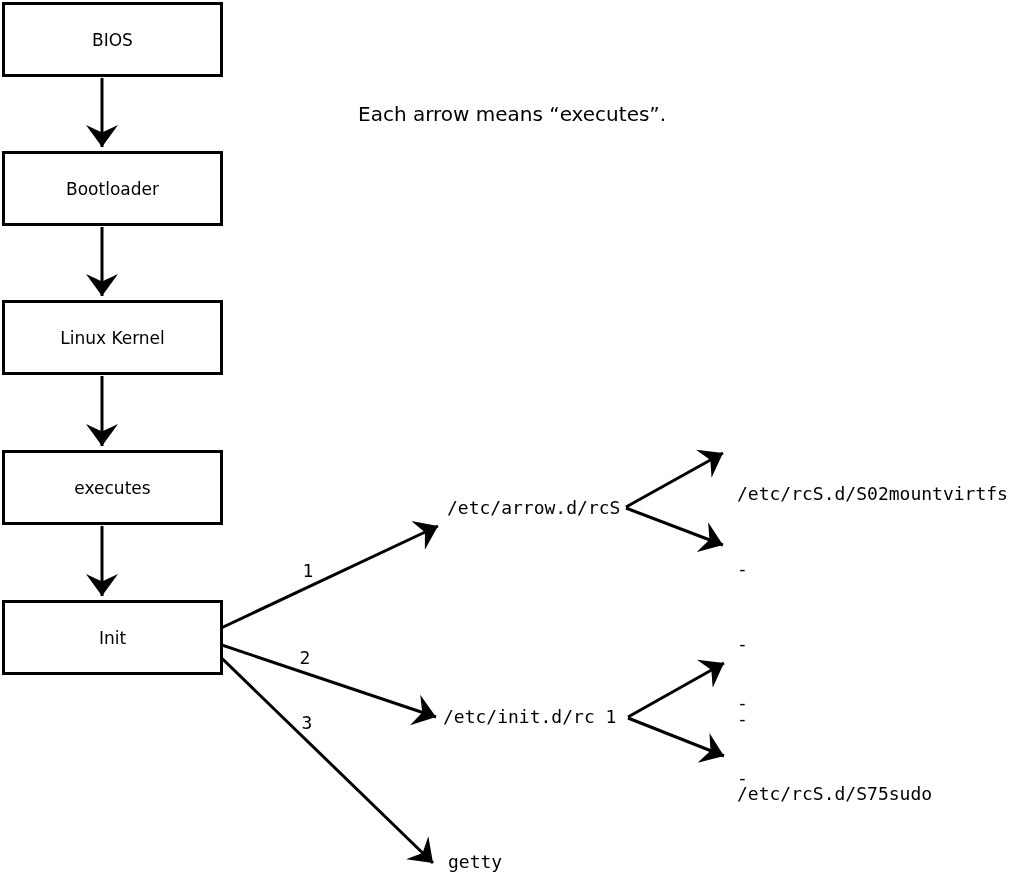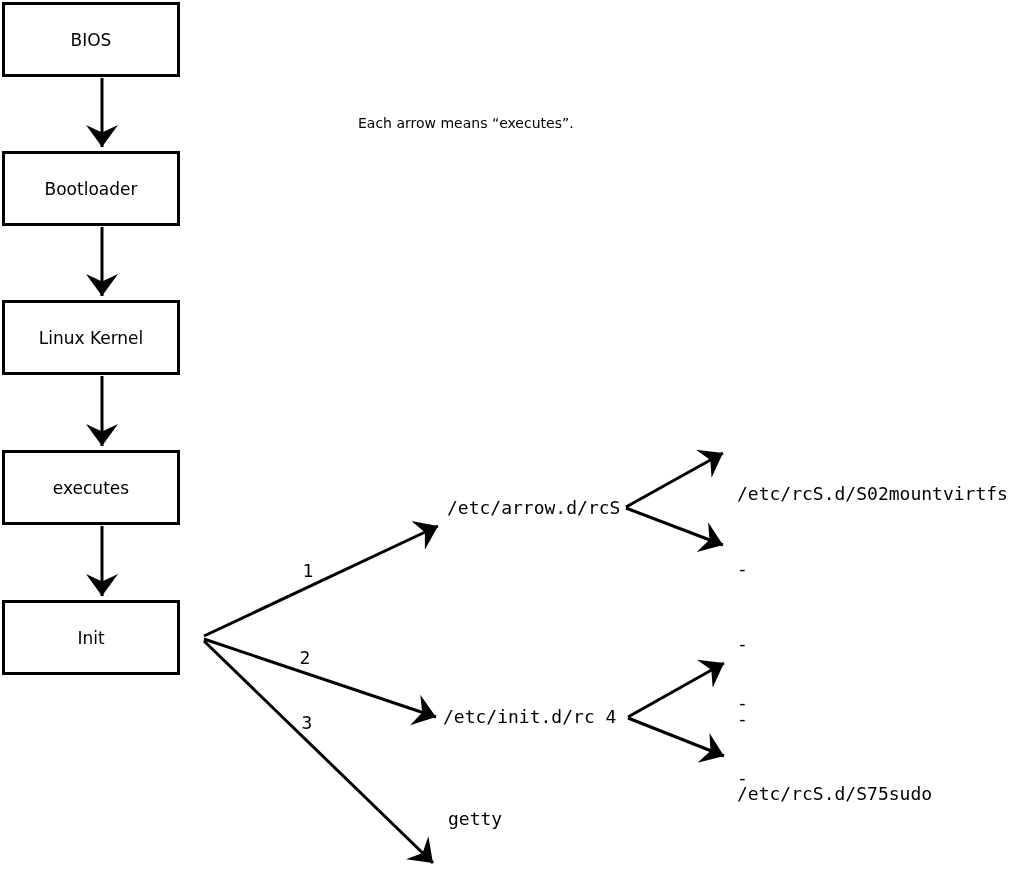--- a/index.html
+++ b/index.html
@@ -10,36 +10,36 @@
     background: #ffffff;
     color: #000000;
     font-family: "DejaVu Sans", "Liberation Sans", sans-serif;
     overflow: hidden;
   }
   svg.links { position: absolute; left: 0; top: 0; }
   svg.links line { stroke: #000000; stroke-width: 3; }
   .box {
     position: absolute;
     left: 2px;
-    width: 178px;
+    width: 221px;
     height: 75px;
     box-sizing: border-box;
     border: 3px solid #000000;
     background: #ffffff;
     display: flex;
     align-items: center;
     justify-content: center;
     font-size: 17px;
     white-space: nowrap;
   }
   .note {
     position: absolute;
     left: 358px;
-    top: 115px;
-    font-size: 14px;
+    top: 102px;
+    font-size: 20px;
     white-space: nowrap;
   }
   .mono {
     font-family: "DejaVu Sans Mono", "Liberation Mono", monospace;
     font-size: 18px;
     line-height: 25px;
     white-space: pre;
   }
   .pathlabel { position: absolute; }
   .scriptlist { position: absolute; }
@@ -84,22 +84,22 @@
   <div class="box" style="top:300px">Linux Kernel</div>
   <div class="box" style="top:151px">Bootloader</div>
   <div class="box" style="top:450px">executes</div>
   <div class="box" style="top:600px">Init</div>
 
   <div class="num" style="left:308px; top:570px">1</div>
   <div class="num" style="left:305px; top:657px">2</div>
   <div class="num" style="left:307px; top:722px">3</div>
 
   <div class="pathlabel mono" style="left:447px; top:495px">/etc/arrow.d/rcS</div>
-  <div class="pathlabel mono" style="left:443px; top:704px">/etc/init.d/rc 4</div>
-  <div class="pathlabel mono" style="left:448px; top:806px">getty</div>
+  <div class="pathlabel mono" style="left:443px; top:704px">/etc/init.d/rc 1</div>
+  <div class="pathlabel mono" style="left:448px; top:849px">getty</div>
 
   <div class="scriptlist mono" style="left:737px; top:431px">
     <div>/etc/rcS.d/S02mountvirtfs</div>
     <div>-</div>
     <div>-</div>
     <div>-</div>
     <div>/etc/rcS.d/S75sudo</div>
   </div>
 
   <div class="scriptlist mono" style="left:737px; top:640px">

